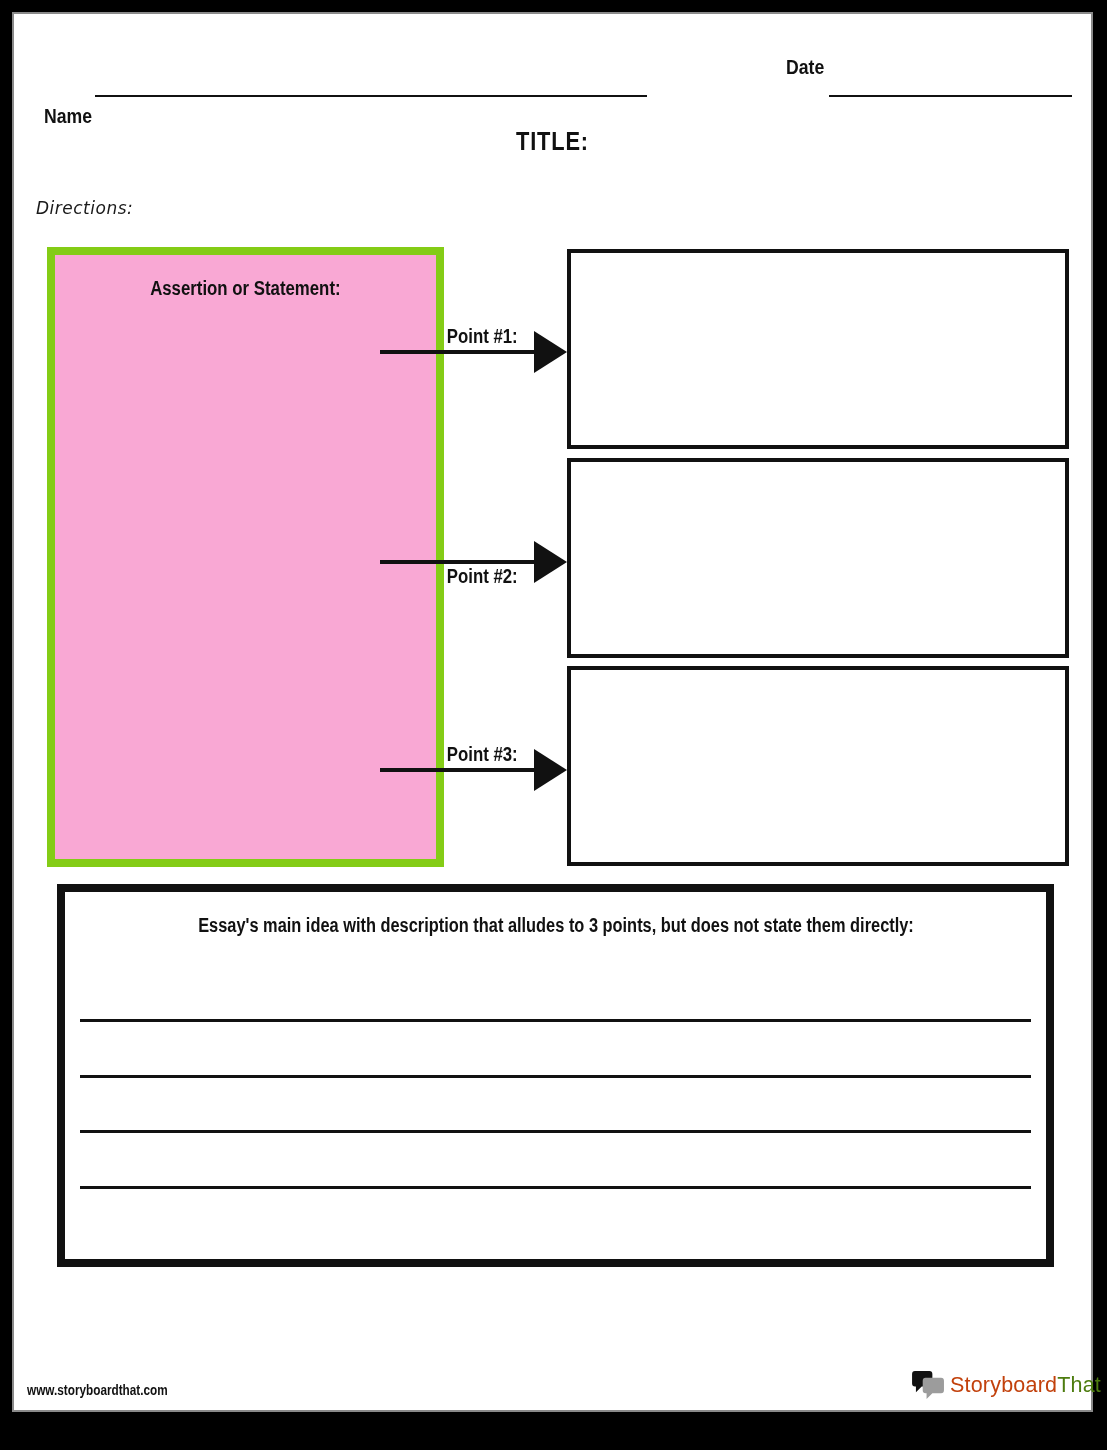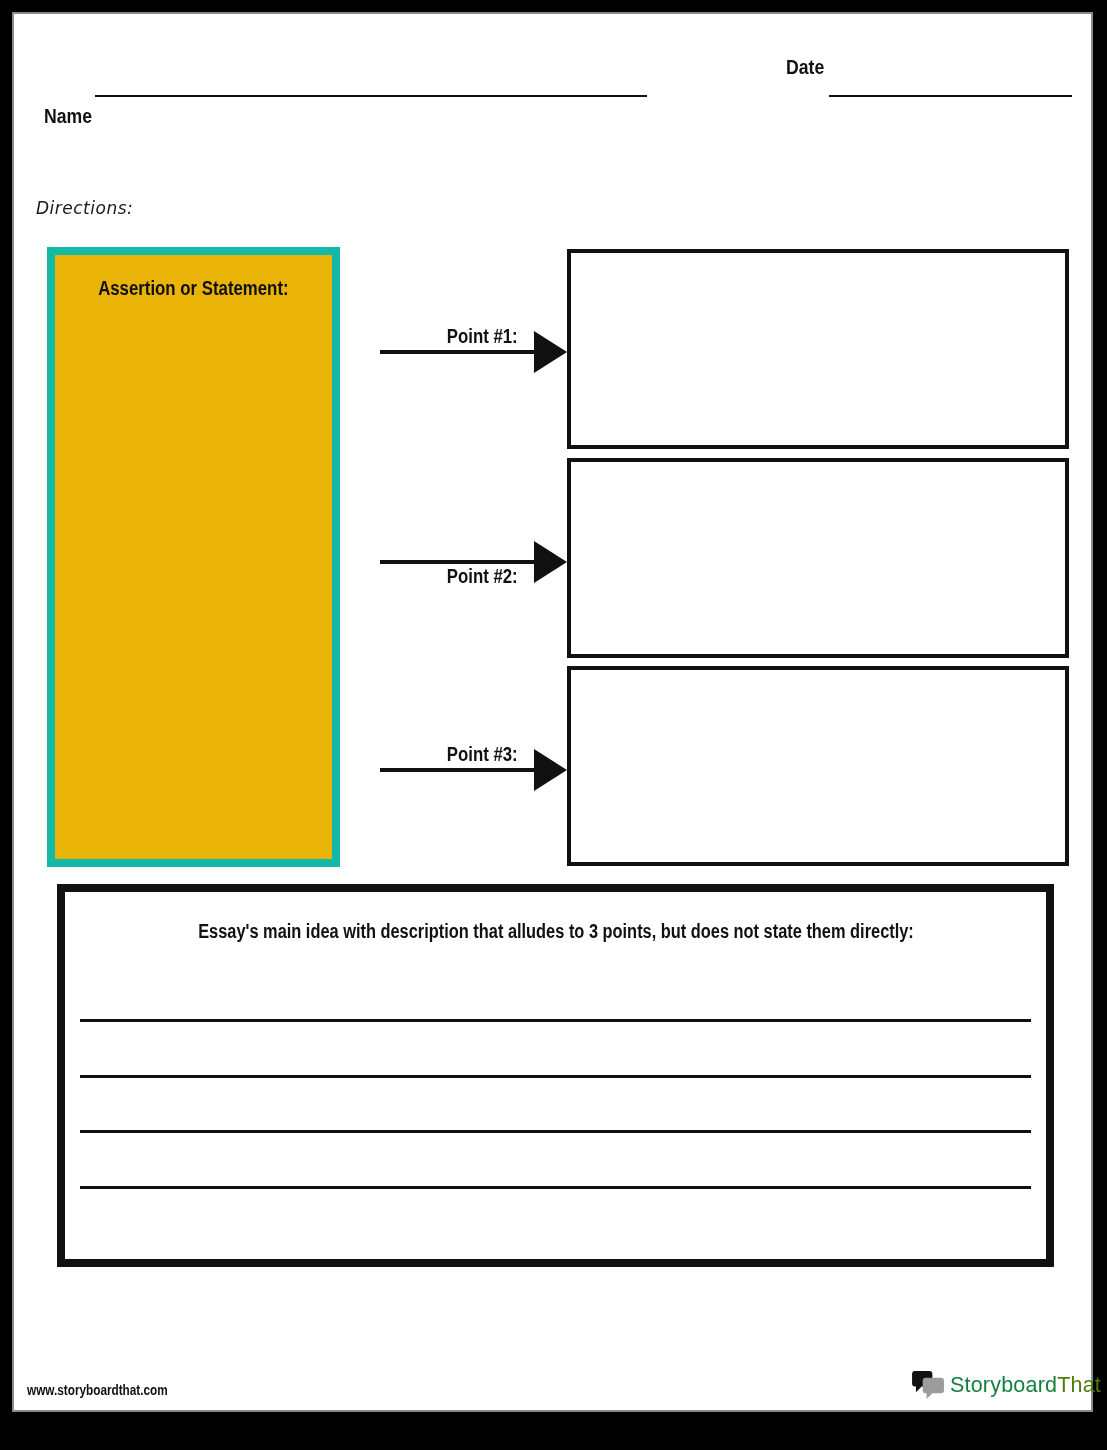--- a/index.html
+++ b/index.html
@@ -40,23 +40,23 @@
     left:22px; top:184px;
     font-family:"DejaVu Sans", sans-serif;
     font-style:italic;
     font-size:17px;
     letter-spacing:0.5px;
     color:#1a1a1a;
     text-align:right;
   }
   .assertion-box {
     left:33px; top:233px;
-    width:293px; height:620px;
-    border:8px solid #14b8a6;
-    background:#eab308;
+    width:397px; height:620px;
+    border:8px solid #84cc16;
+    background:#f9a8d4;
     text-align:center;
   }
   .assertion-box .box-label { margin-top:22px; font-size:20px; }
   .point-box {
     left:553px;
     width:502px; height:200px;
     border:4px solid #111;
     background:#fff;
   }
   .arrow-label {
@@ -76,47 +76,50 @@
     border-top:21px solid transparent;
     border-bottom:21px solid transparent;
   }
   .main-idea-box {
     left:43px; top:870px;
     width:997px; height:383px;
     border:8px solid #111;
     background:#fff;
     text-align:center;
   }
-  .main-idea-box .box-label { margin-top:28px; font-size:19.5px; }
+  .main-idea-box .box-label { margin-top:22px; font-size:19.5px; }
   .writing-line {
     position:absolute;
     left:15px; right:15px;
     height:0;
     border-bottom:3px solid #111;
   }
   .footer-url { left:13px; top:1368px; font-size:14px; }
   .logo {
     left:898px; top:1357px;
     display:flex; align-items:center; gap:5px;
   }
   .logo-text { font-size:21.5px; letter-spacing:0.2px; white-space:nowrap; }
-  .logo-dark { color:#15803d; }
+  .logo-dark { color:#c2410c; }
   .logo-gray { color:#4d7c0f; }
 </style>
 </head>
 <body>
 
 <div class="page">
 
   <div class="abs cond" style="left:30px; top:59px; font-size:21px;margin-top:31px;"><span class="squish">Name</span></div>
   <div class="abs fill-line" style="left:81px; top:81px; width:552px;"></div>
 
   <div class="abs cond" style="left:772px; top:41px; font-size:21px;text-decoration:underline;"><span class="squish">Date</span></div>
   <div class="abs fill-line" style="left:815px; top:81px; width:243px;"></div>
 
+  <div class="abs cond title-wrap">
+    <span class="squish-c">TITLE:</span>
+  </div>
 
   <div class="abs directions">Directions:</div>
 
   <div class="abs assertion-box">
     <div class="cond box-label">
       <span class="squish-c">Assertion or Statement:</span>
     </div>
   </div>
 
   <div class="abs cond arrow-label" style="top:311px;">

